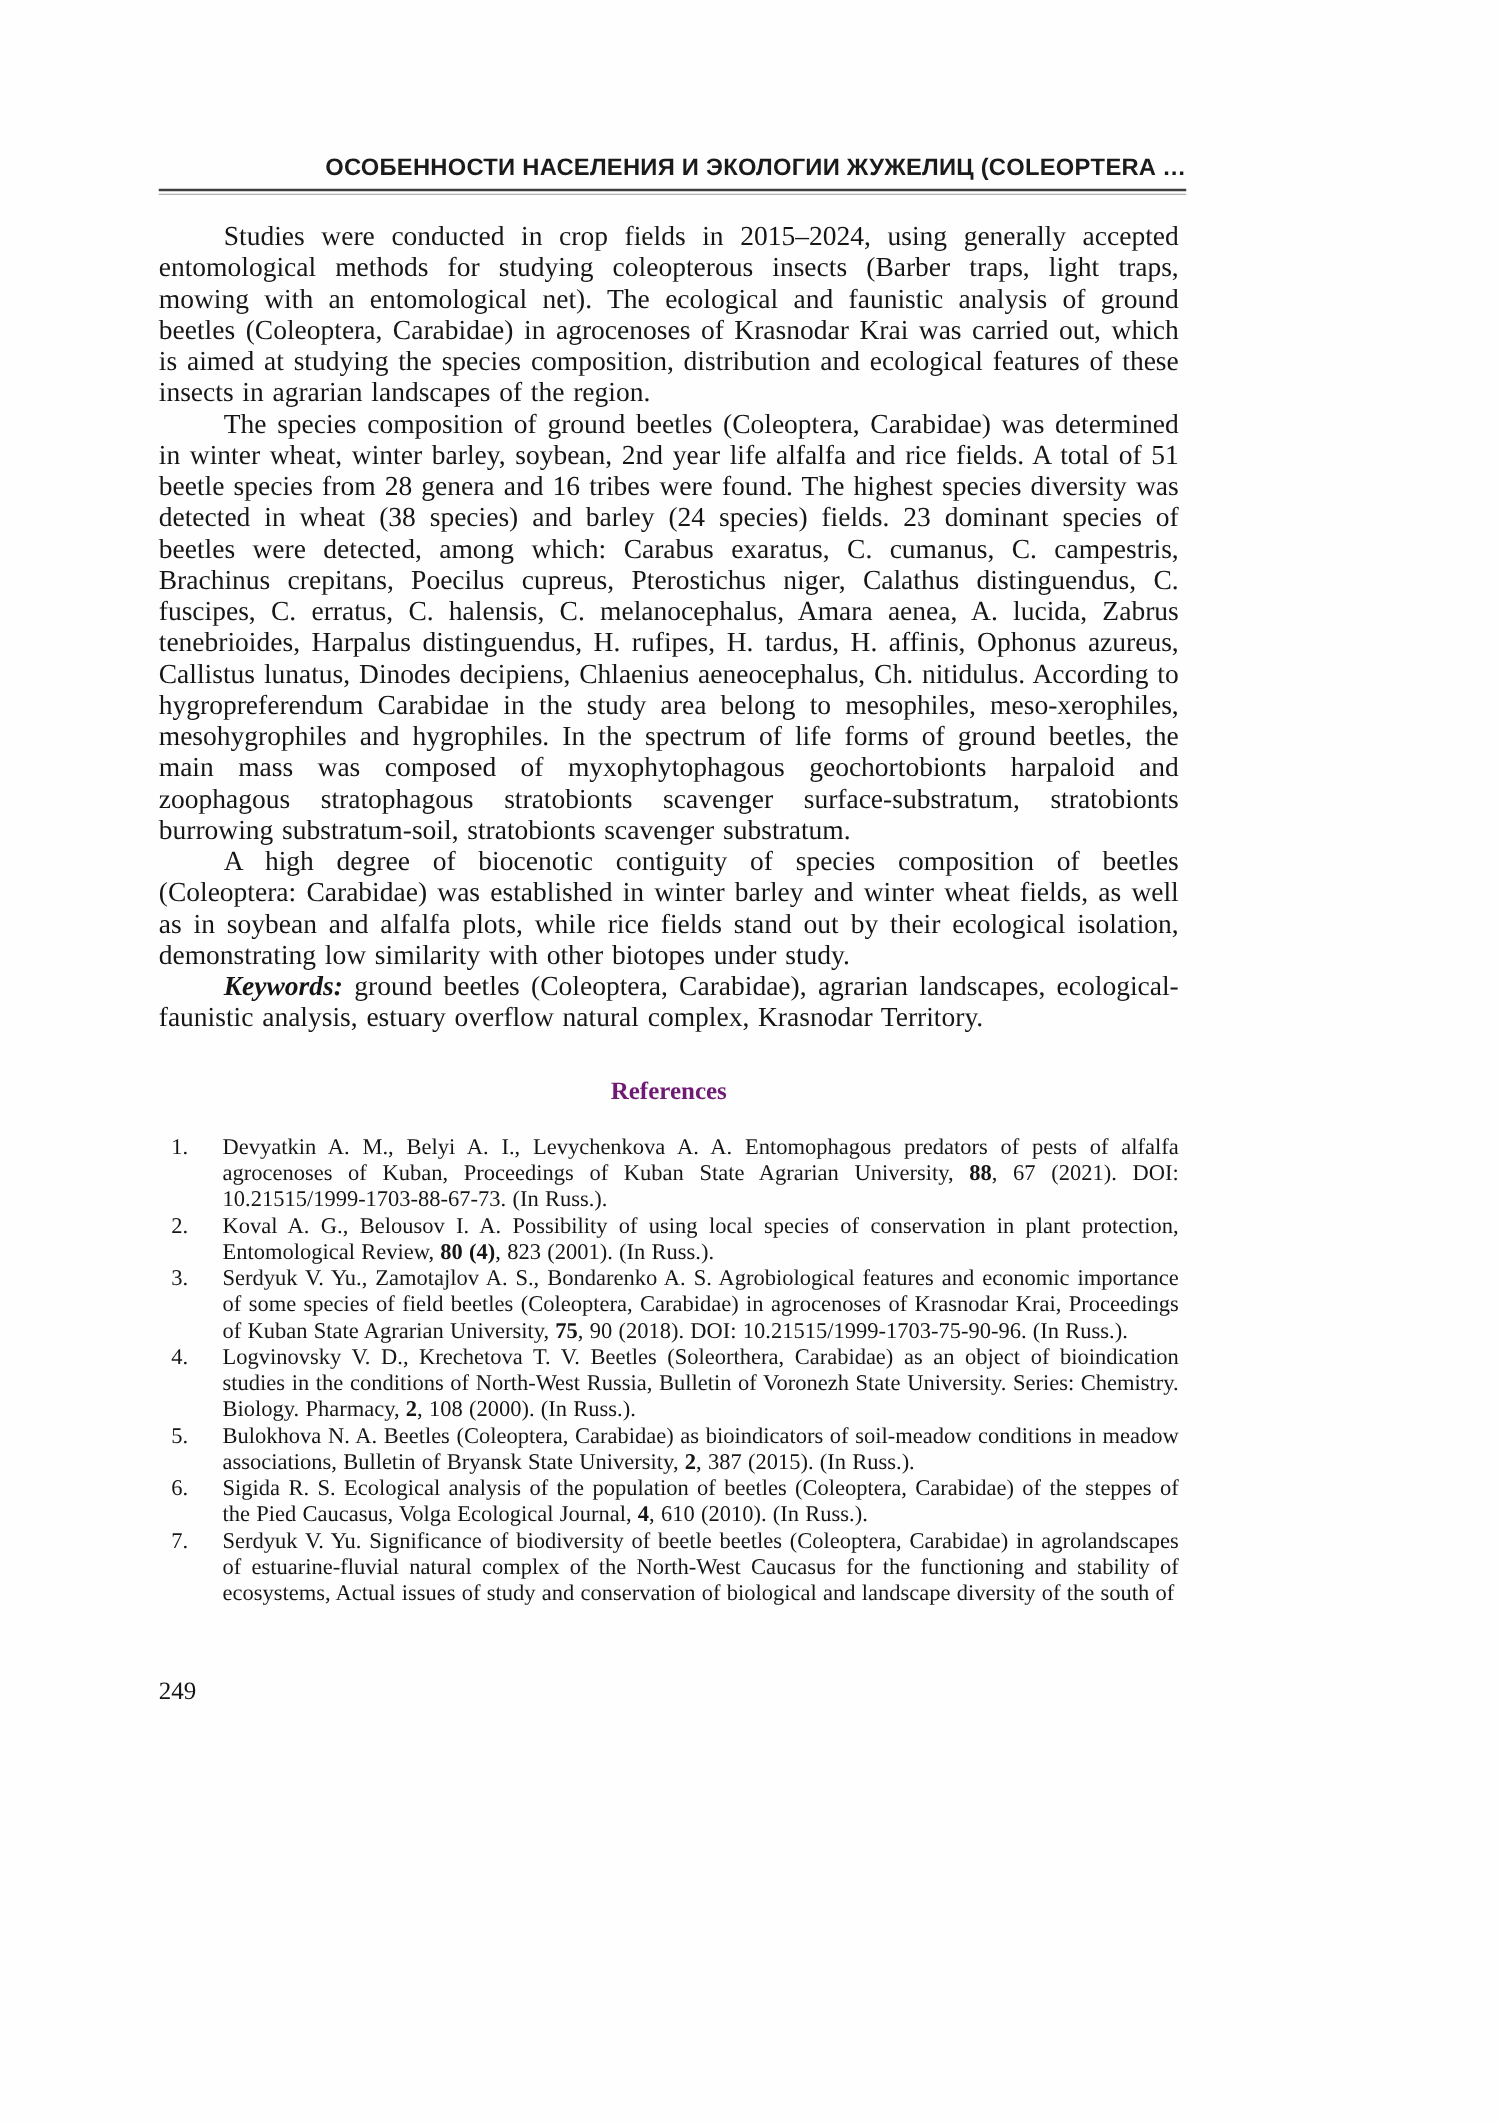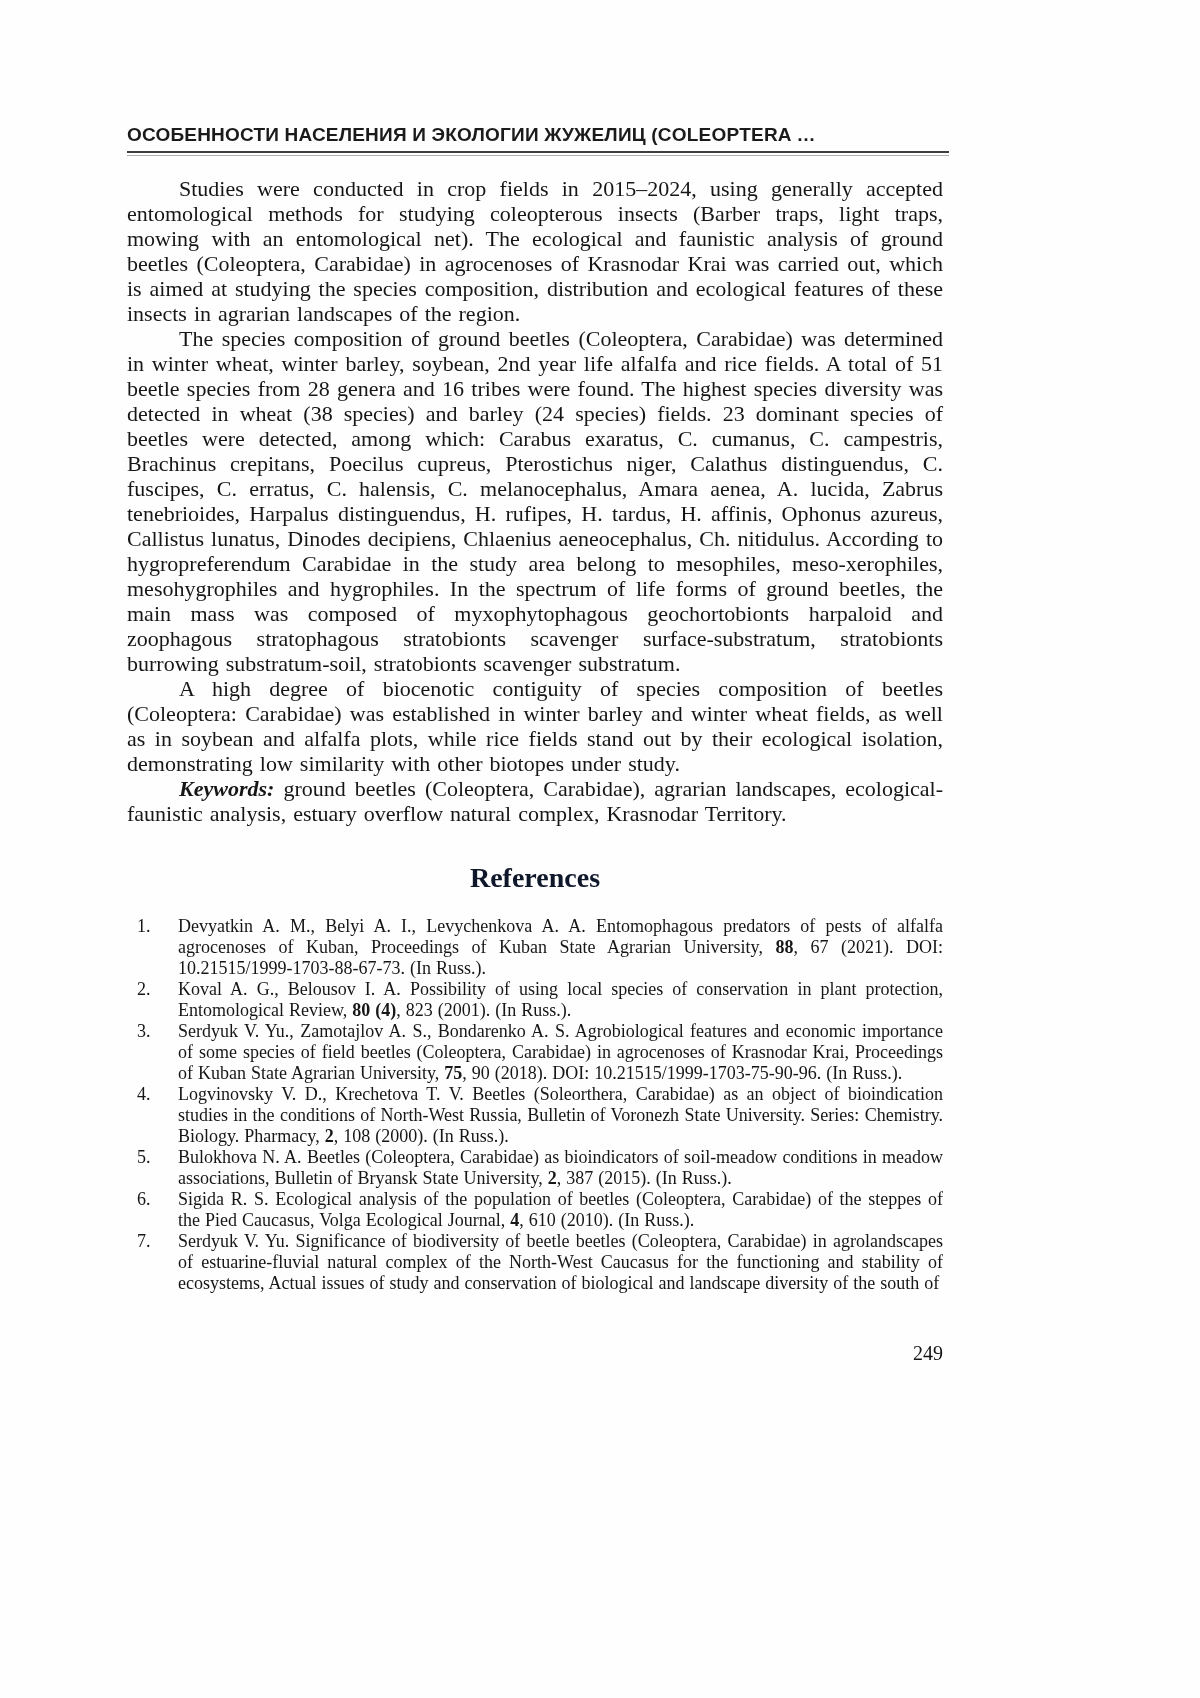--- a/index.html
+++ b/index.html
@@ -15,21 +15,21 @@
     color: #161616;
     font-family: "Liberation Serif", "DejaVu Serif", serif;
     overflow: hidden;
   }
   
   .running-head {
     position: absolute;
     top: 123px;
     left: 127px;
     width: 822px;
-    text-align: left;
+    text-align: right;
   }
   .running-head-title {
     font-family: "Liberation Sans", "DejaVu Sans", sans-serif;
     font-weight: 700;
     font-size: 19px;
     line-height: 24px;
     letter-spacing: 0.2px;
     color: #1b1b1b;
     white-space: nowrap;
   }
@@ -56,24 +56,24 @@
   }
   
   .references {
     position: absolute;
     top: 862px;
     left: 127px;
     width: 816px;
   }
   .references h2 {
     margin: 0 0 22px 0;
-    font-size: 28px;
+    font-size: 20px;
     font-weight: 700;
     text-align: center;
-    color: #0f172a;
+    color: #701a75;
   }
   .ref-list {
     margin: 0;
     padding: 0;
     list-style: none;
     font-size: 18px;
     line-height: 21px;
     text-align: justify;
     word-spacing: 0.5px;
   }
@@ -85,21 +85,21 @@
     position: absolute;
     left: 10px;
     top: 0;
   }
   
   .page-number {
     position: absolute;
     top: 1342px;
     left: 127px;
     width: 816px;
-    text-align: right;
+    text-align: left;
     font-size: 20px;
     color: #141414;
   }
   
   .seg-r { font-style: normal; font-weight: normal; }
   .seg-i { }
   .seg-b { font-weight: 700; }
   .seg-bi { font-weight: 700; font-style: italic; margin-top: 17px; }
 </style>
 </head>

